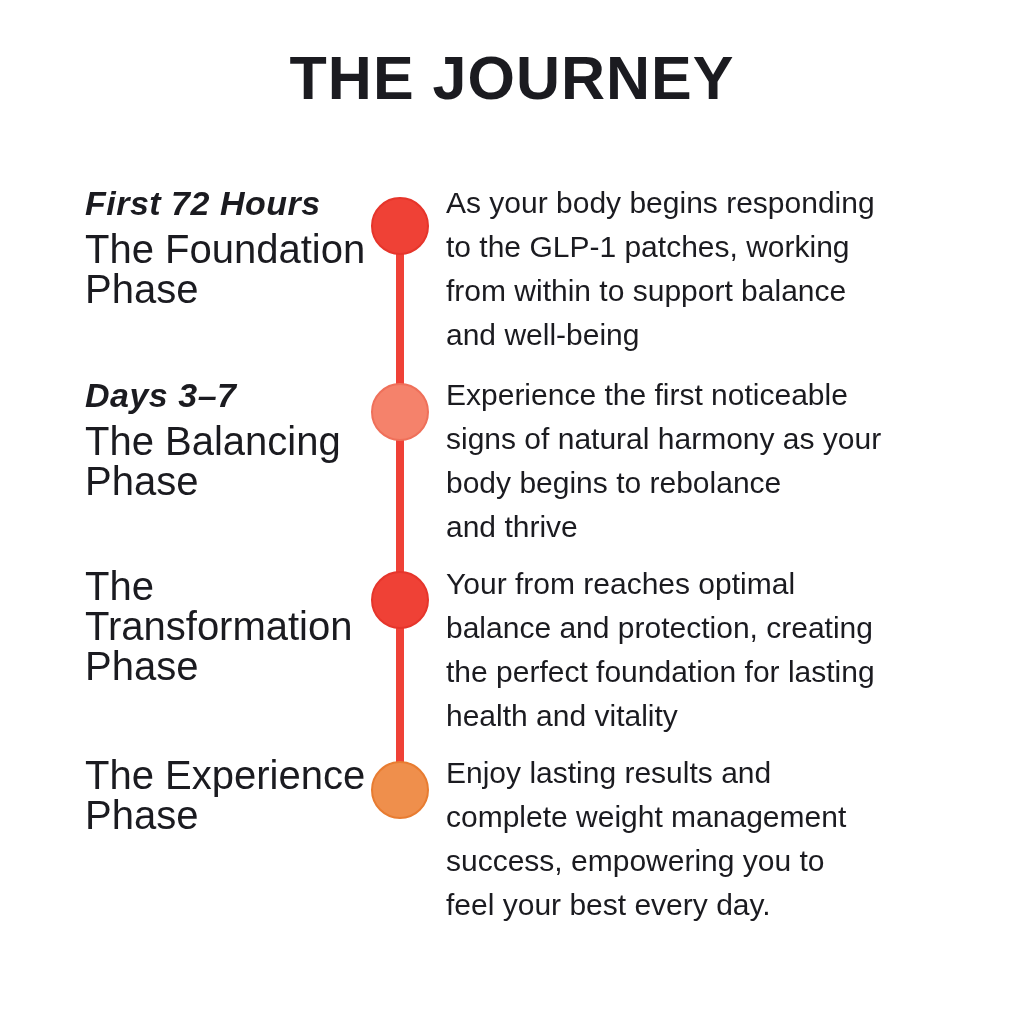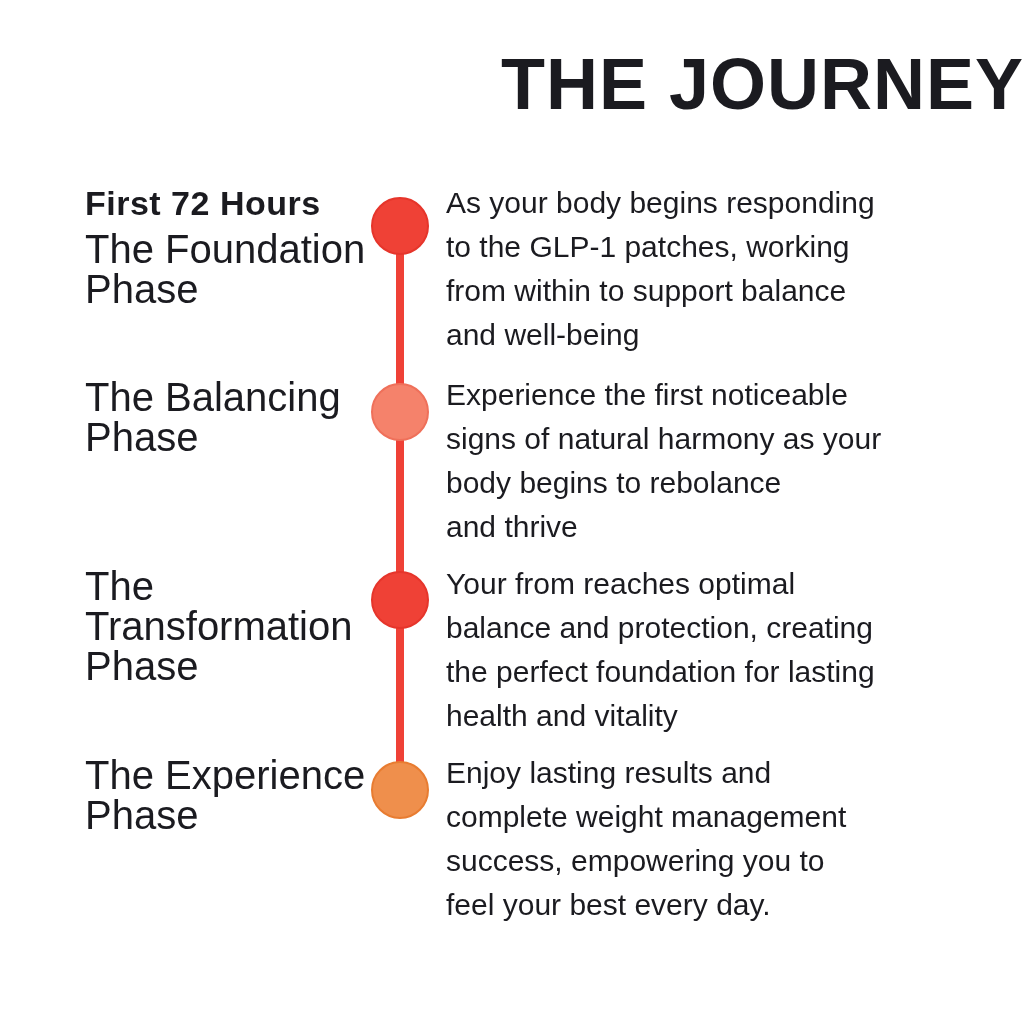--- a/index.html
+++ b/index.html
@@ -11,22 +11,22 @@
     background: #ffffff;
     overflow: hidden;
     font-family: "Liberation Sans", sans-serif;
     color: var(--text, #1b1b20);
   }
   .title {
     position: absolute;
     top: 48px;
     left: 0;
     width: 100%;
-    text-align: right;
-    font-size: 72px;
+    text-align: center;
+    font-size: 61px;
     font-weight: 700;
     letter-spacing: 1px;
     line-height: 1;
   }
   .timeline-line {
     position: absolute;
     left: 396px;
     top: 226px;
     width: 8px;
     height: 564px;
@@ -54,20 +54,21 @@
   .phase-left {
     position: absolute;
     left: 85px;
     width: 300px;
   }
   .phase-heading {
     font-size: 34px;
     font-weight: 700;
     line-height: 44px;
     letter-spacing: 0.5px;
+    font-style: italic;
   }
   .phase-subheading {
     font-size: 40px;
     font-weight: 400;
     line-height: 40px;
     margin-top: 4px;
     white-space: pre-line;
   }
   .phase-description {
     position: absolute;
@@ -114,20 +115,21 @@
 Phase</p>
     </div>
     <p class="phase-description">As your body begins responding
 to the GLP-1 patches, working
 from within to support balance
 and well-being</p>
   </section>
 
   <section class="row row-1">
     <div class="phase-left">
+      <h2 class="phase-heading">Days 3–7</h2>
       <p class="phase-subheading">The Balancing
 Phase</p>
     </div>
     <p class="phase-description">Experience the first noticeable
 signs of natural harmony as your
 body begins to rebolance
 and thrive</p>
   </section>
 
   <section class="row row-2">

